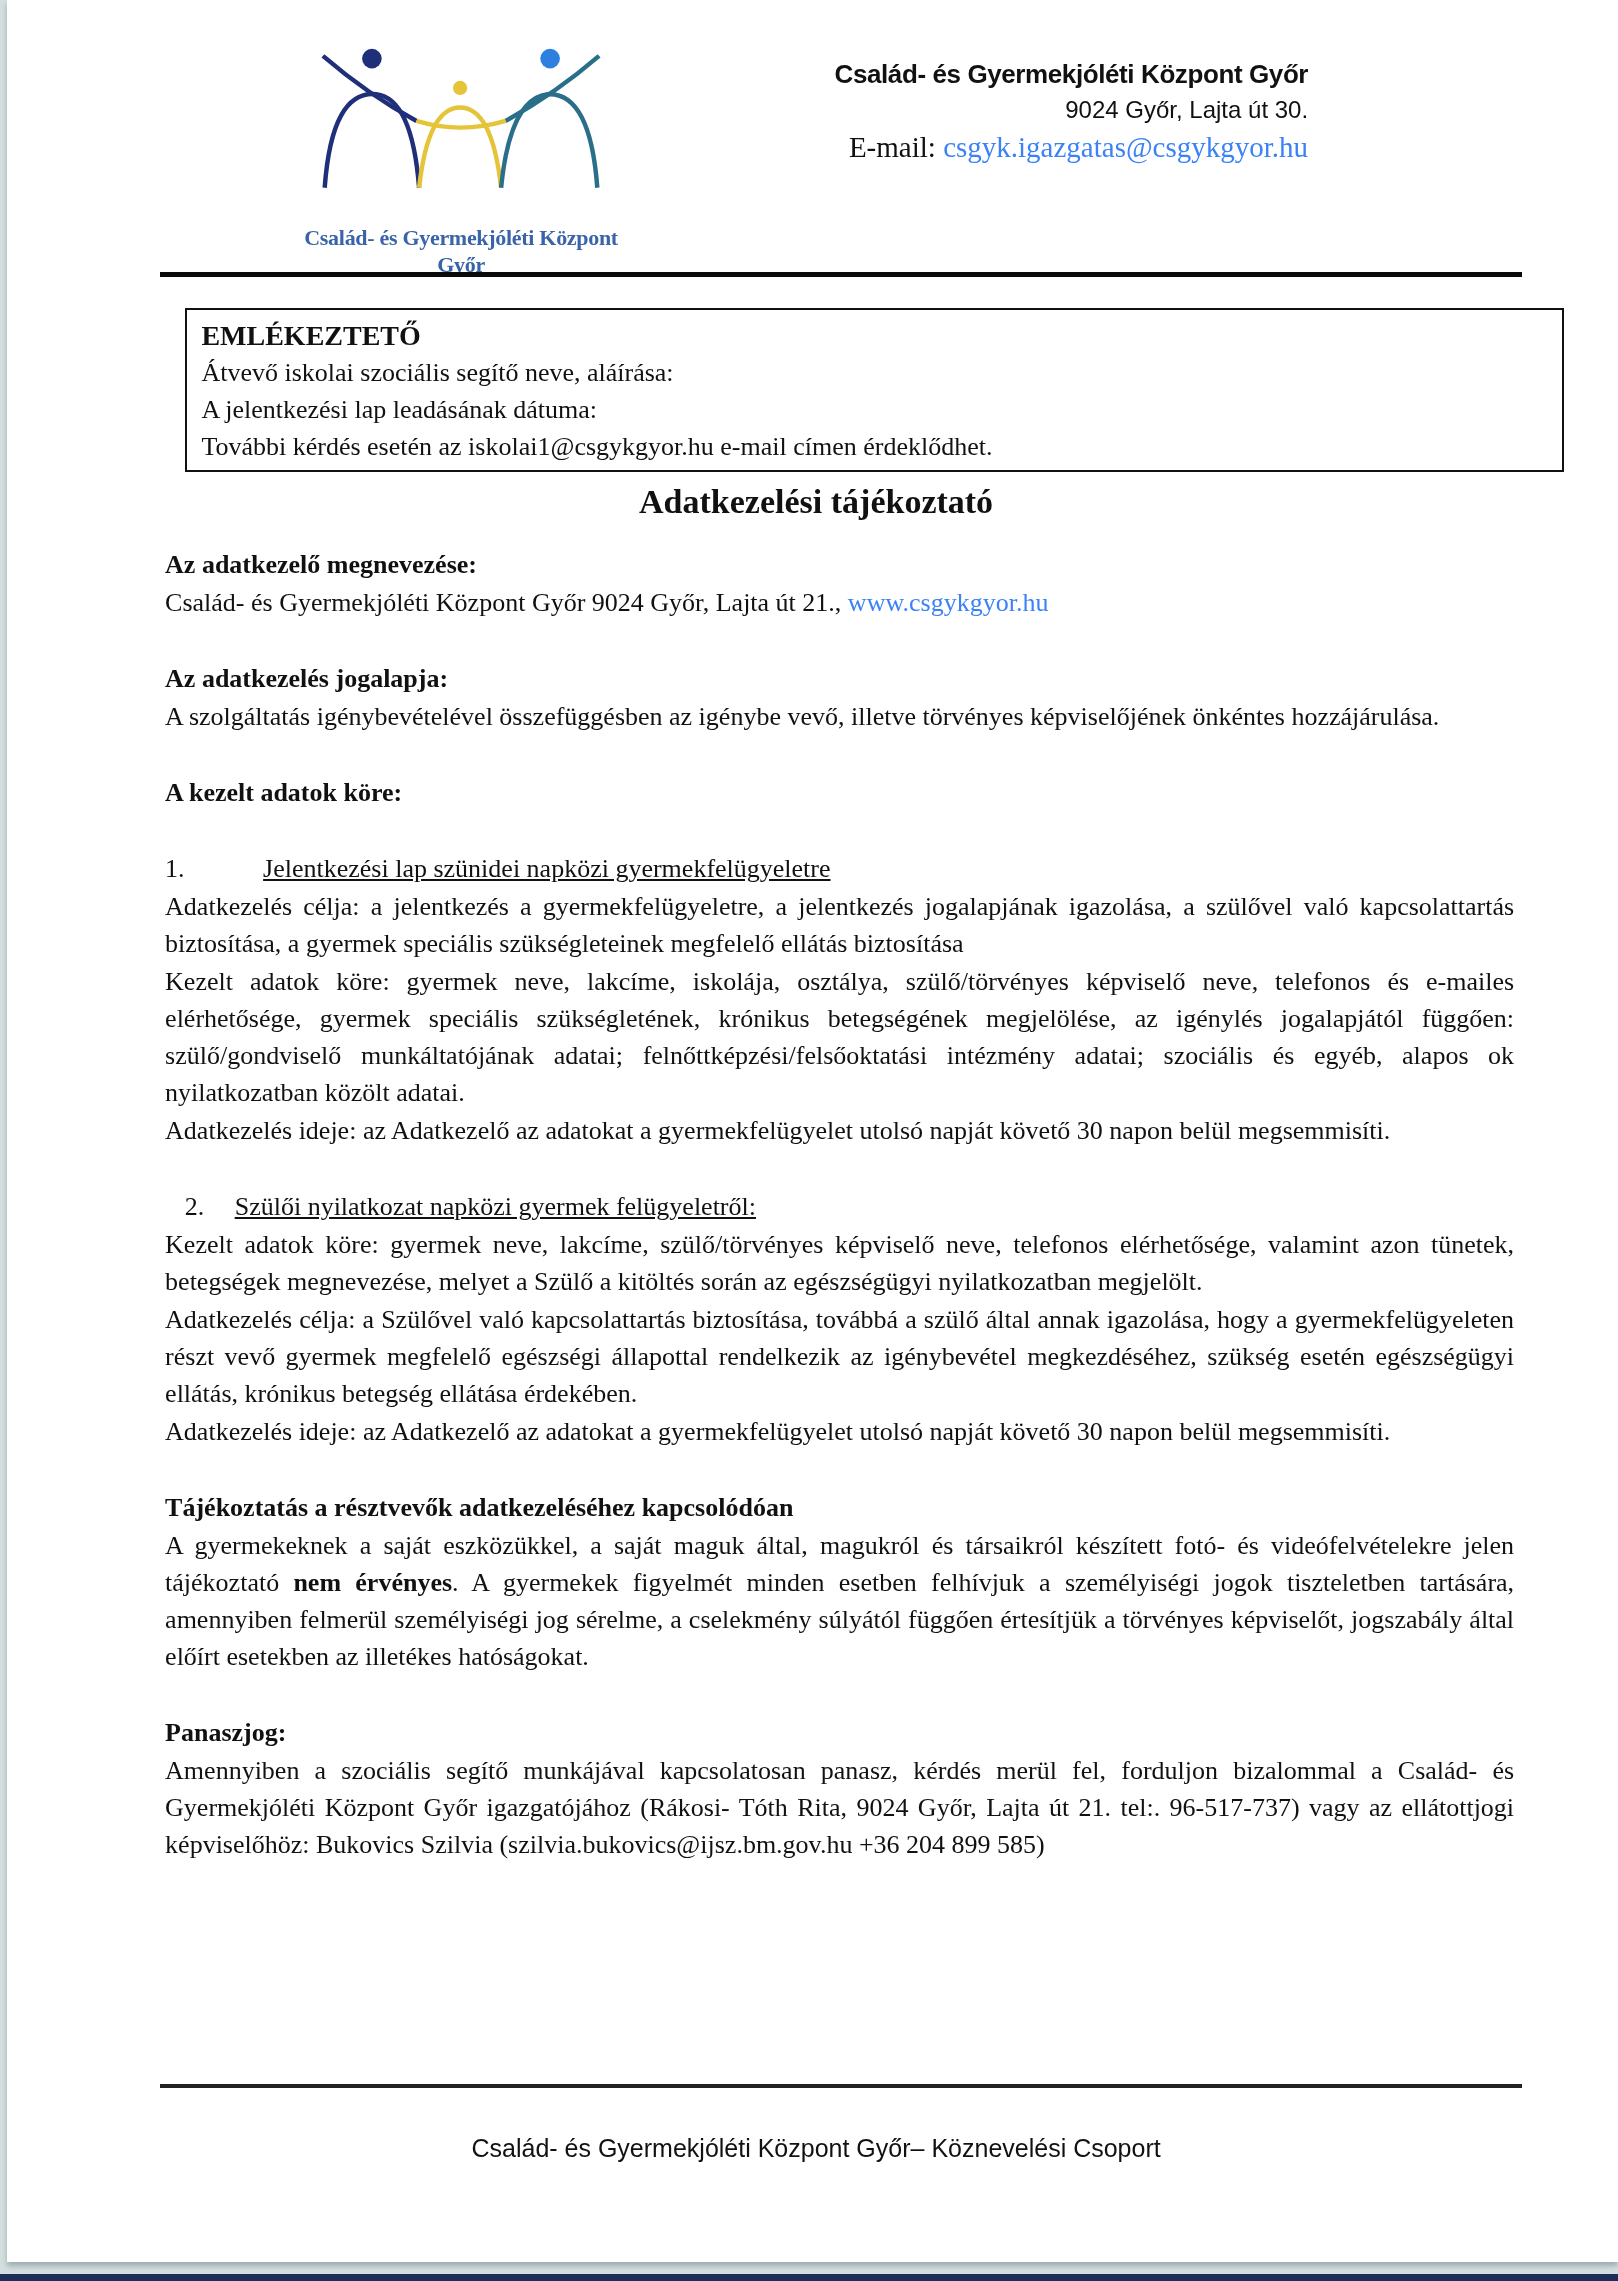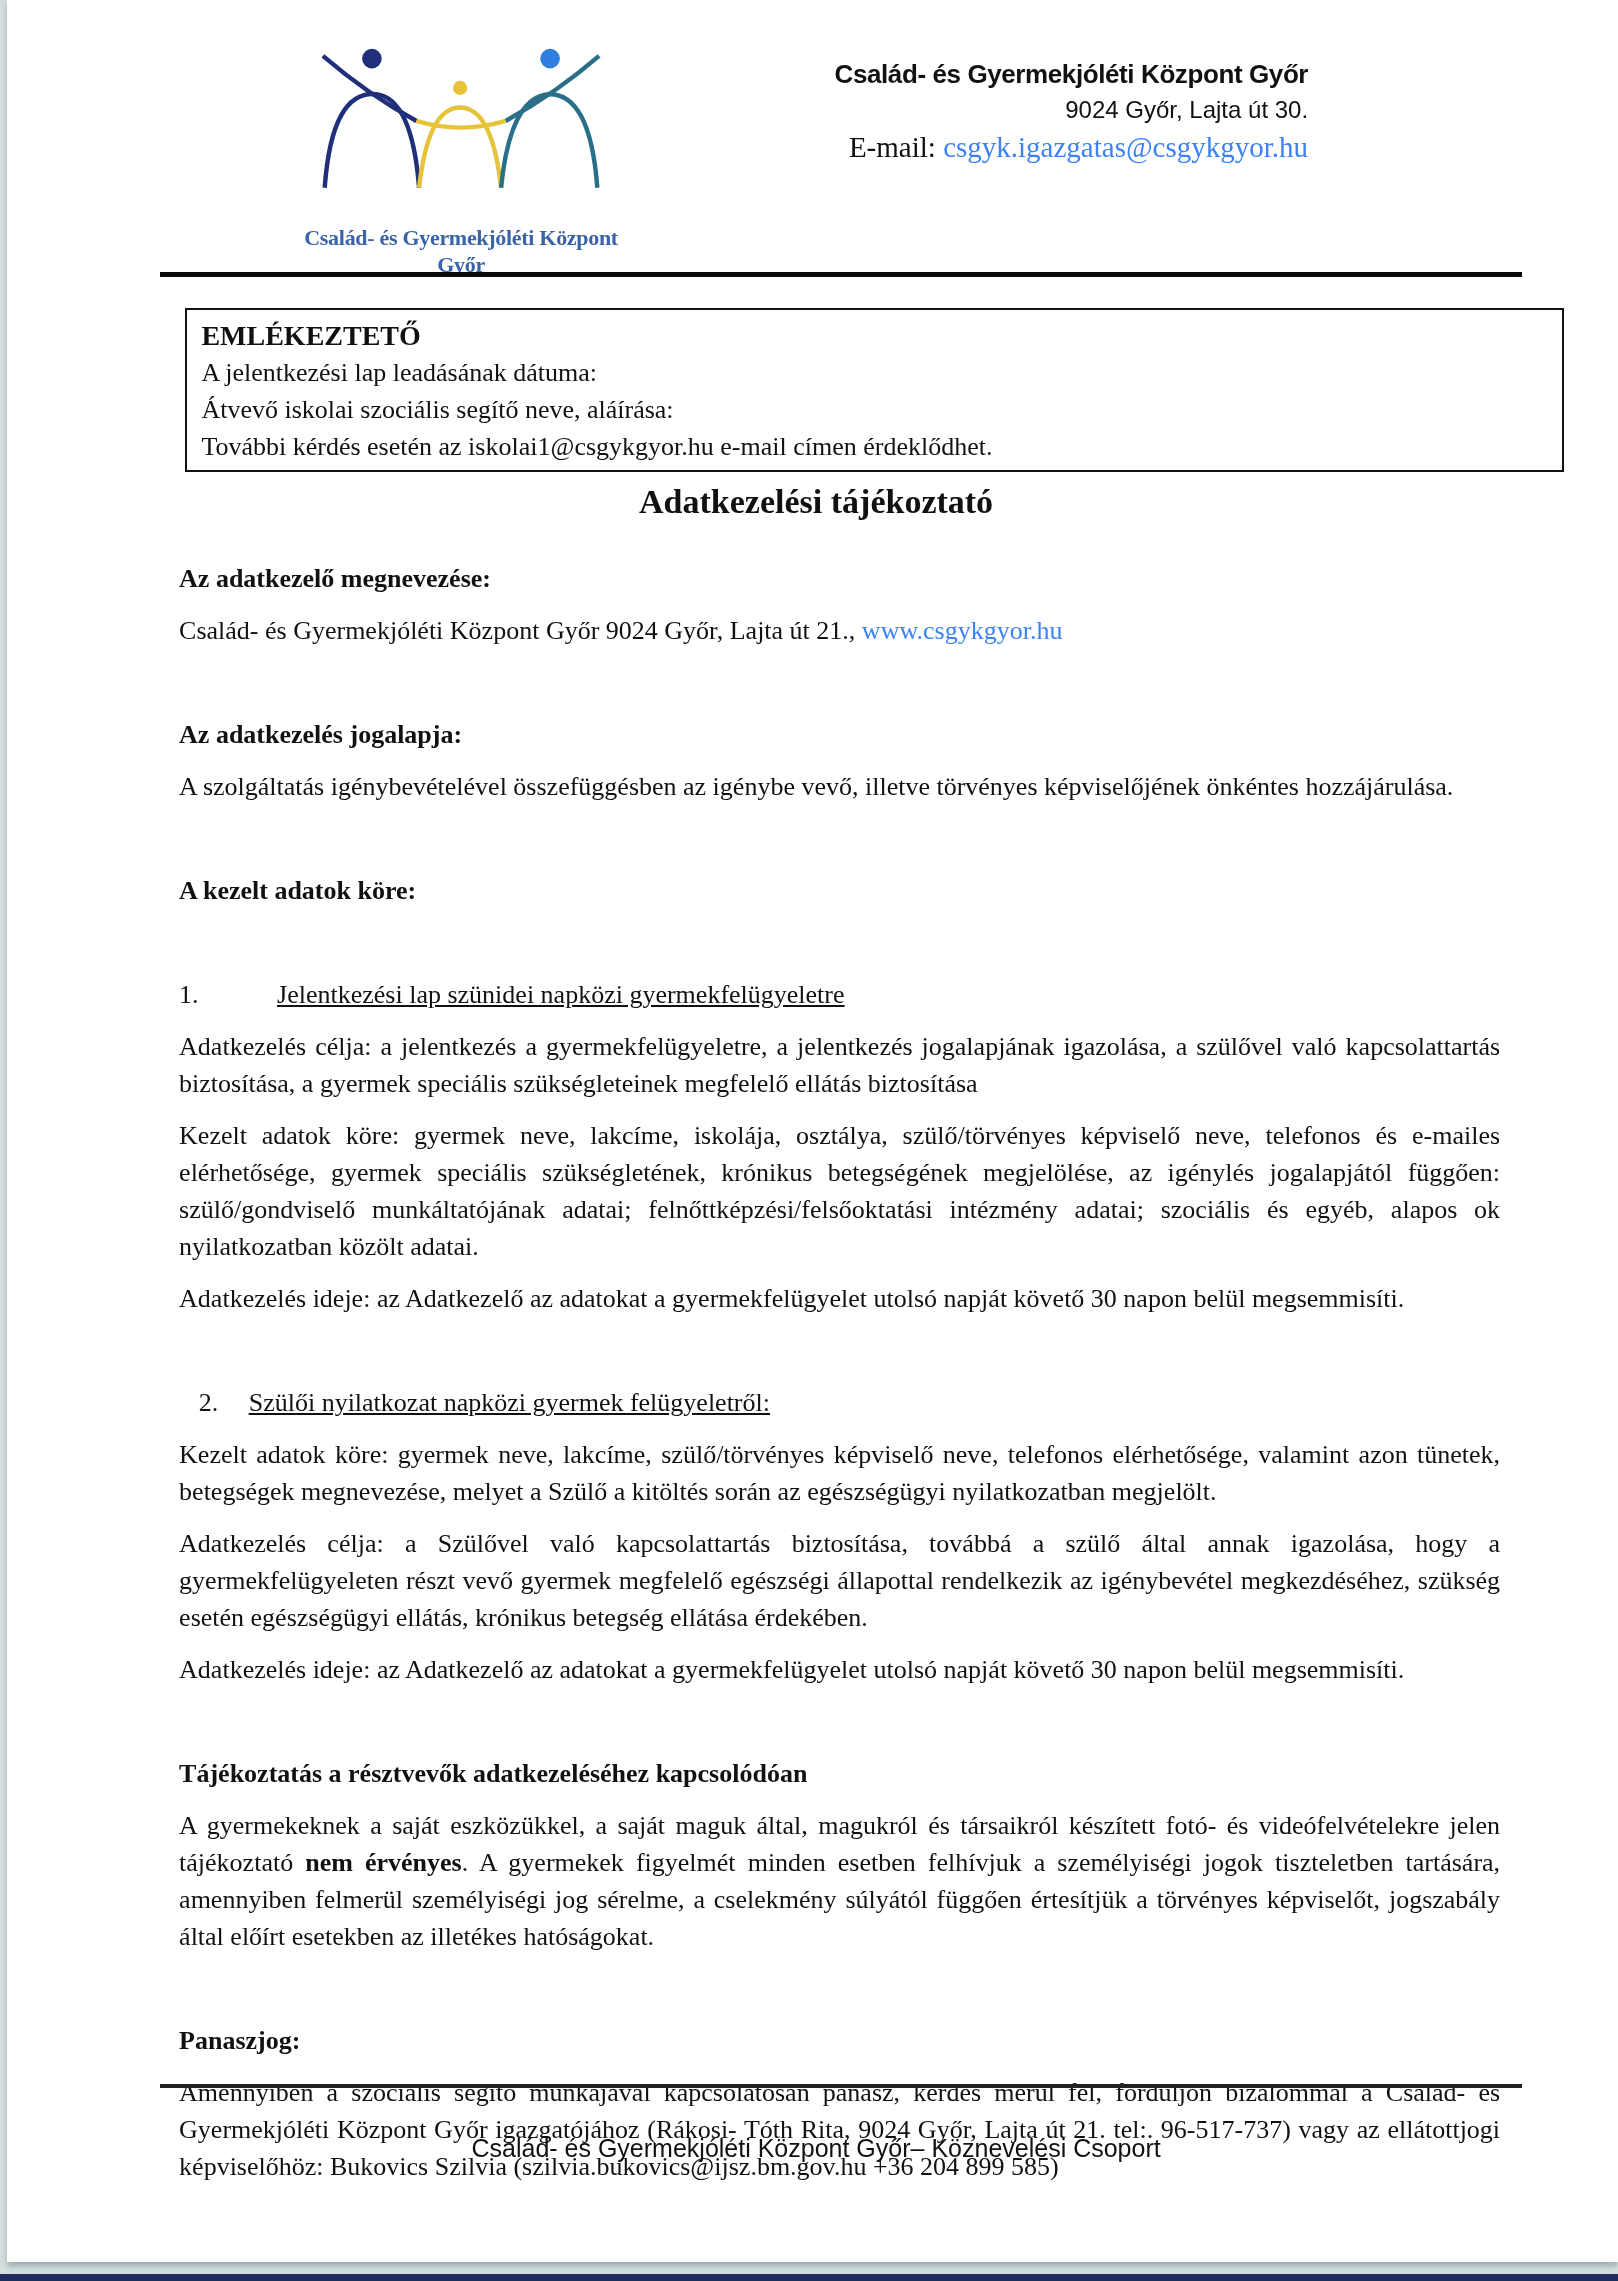--- a/index.html
+++ b/index.html
@@ -38,21 +38,21 @@
     border: 2.7px solid #111; box-sizing: border-box; padding: 7.1px 14.3px 0 14.3px;
     font-size: 26px; line-height: 37px; margin-left: 37px;
   }
   .reminder .r-title { font-weight: bold; font-size: 28px; }
   
   .doc-title {
     position: absolute; left: 0; width: 1618px; top: 477px; text-align: center;
     font-weight: bold; font-size: 34px; line-height: 50px;
   }
   .body { position: absolute; left: 157px; top: 545px; width: 1351px; font-size: 26px; line-height: 37px; }
-  .body p { margin: 15px; text-align: justify; }
+  .body p { margin: 1px; text-align: justify; }
   .body .h { font-weight: bold; }
   .gap { height: 37px; }
   .u { text-decoration: underline; }
   .num1 { display: inline-block; width: 98px; }
   .num2 { display: inline-block; padding-left: 19.6px; width: 50px; }
   .rule-bottom { position: absolute; left: 153px; top: 2084px; width: 1362px; height: 3.6px; background: #222; }
   .footer {
     position: absolute; left: 0; width: 1618px; top: 2130px; text-align: center;
     font-family: "Liberation Sans", sans-serif; font-size: 25px; line-height: 36px;
   }
@@ -86,22 +86,22 @@
     <div class="hdr-addr">9024 Győr, Lajta út 30.</div>
     <div class="hdr-email">
       <span>E-mail: </span><a class="link">csgyk.igazgatas@csgykgyor.hu</a>
     </div>
   </div>
 
   <div class="rule-top"></div>
 
   <div class="reminder">
     <div class="r-title">EMLÉKEZTETŐ</div>
+    <div>Átvevő iskolai szociális segítő neve, aláírása:</div>
     <div>A jelentkezési lap leadásának dátuma:</div>
-    <div>Átvevő iskolai szociális segítő neve, aláírása:</div>
     <div>További kérdés esetén az iskolai1@csgykgyor.hu e-mail címen érdeklődhet.</div>
   </div>
 
   <div class="doc-title">Adatkezelési tájékoztató</div>
 
   <div class="body">
     <p class="h">Az adatkezelő megnevezése:</p>
     <p><span>Család- és Gyermekjóléti Központ Győr 9024 Győr, Lajta út 21., </span><a class="link">www.csgykgyor.hu</a></p>
     <div class="gap"></div>
 

